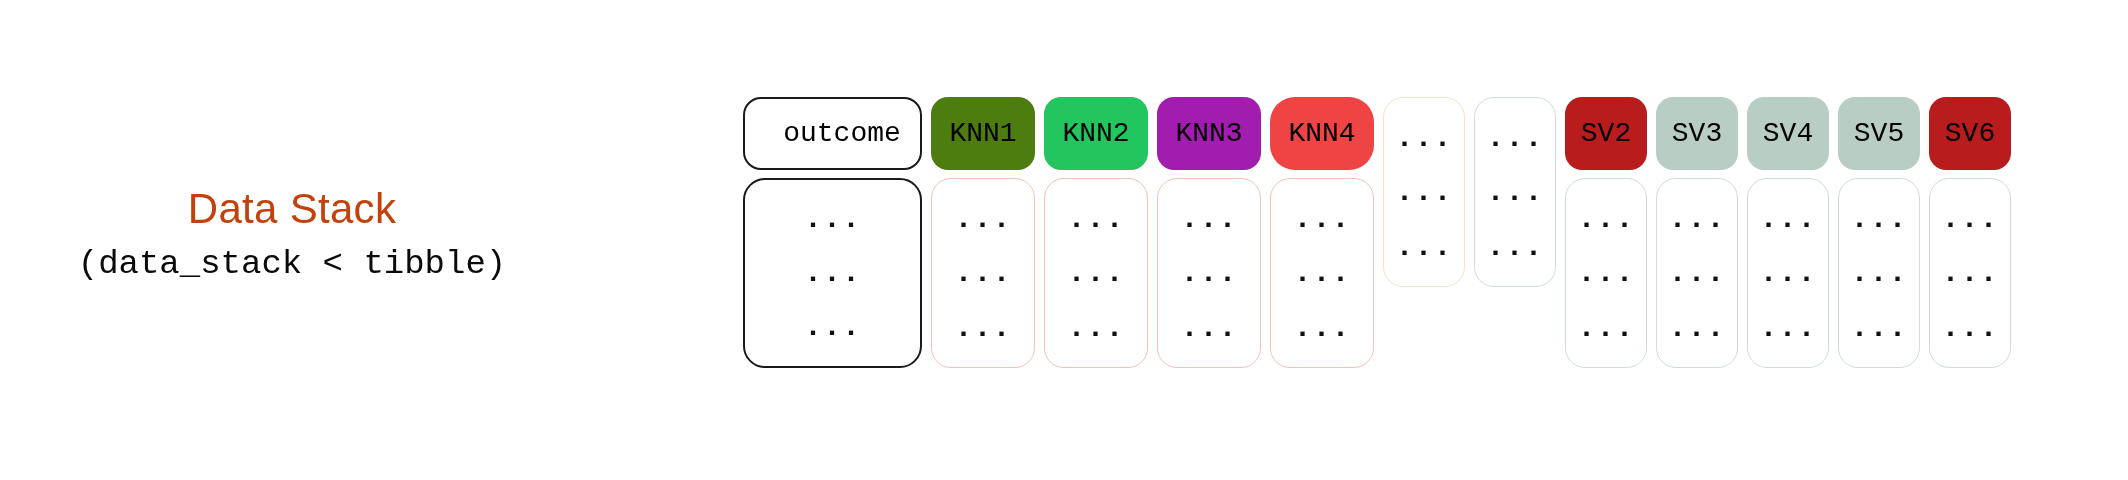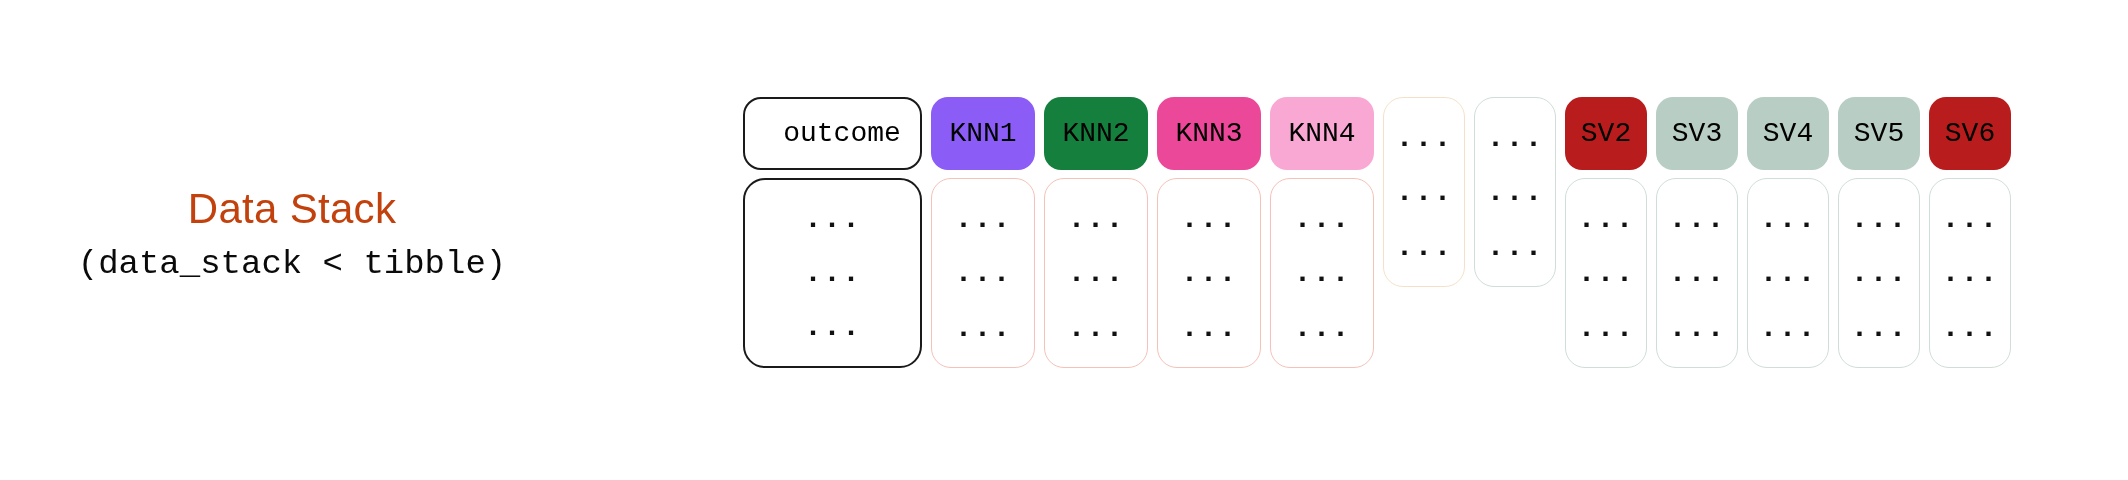--- a/index.html
+++ b/index.html
@@ -98,45 +98,45 @@
   <div class="table">
       <div class="col kind-outcome">
       <div class="hdr" style="background: rgb(255, 255, 255); border: 2px solid rgb(26, 26, 26);">outcome</div>
       <div class="body" style="border-color: rgb(26, 26, 26);">
           <div class="dots">...</div>
           <div class="dots">...</div>
           <div class="dots">...</div>
         </div>
     </div>
       <div class="col kind-knn">
-      <div class="hdr" style="background: #8b5cf6;">KNN1</div>
+      <div class="hdr" style="background: #4d7c0f;">KNN1</div>
       <div class="body" style="border-color: rgb(245, 193, 185);">
           <div class="dots">...</div>
           <div class="dots">...</div>
           <div class="dots">...</div>
         </div>
     </div>
       <div class="col kind-knn">
-      <div class="hdr" style="background: #15803d;">KNN2</div>
+      <div class="hdr" style="background: #22c55e;">KNN2</div>
       <div class="body" style="border-color: rgb(245, 193, 185);">
           <div class="dots">...</div>
           <div class="dots">...</div>
           <div class="dots">...</div>
         </div>
     </div>
       <div class="col kind-knn">
-      <div class="hdr" style="background: #ec4899;">KNN3</div>
+      <div class="hdr" style="background: #a21caf;">KNN3</div>
       <div class="body" style="border-color: rgb(245, 193, 185);">
           <div class="dots">...</div>
           <div class="dots">...</div>
           <div class="dots">...</div>
         </div>
     </div>
       <div class="col kind-knn">
-      <div class="hdr" style="background: #f9a8d4;">KNN4</div>
+      <div class="hdr" style="background: #ef4444; border-radius: 25px;">KNN4</div>
       <div class="body" style="border-color: rgb(245, 193, 185);">
           <div class="dots">...</div>
           <div class="dots">...</div>
           <div class="dots">...</div>
         </div>
     </div>
       <div class="col kind-lm">
       <div class="body" style="border-color: rgb(244, 226, 200);">
           <div class="dots">...</div>
           <div class="dots">...</div>

